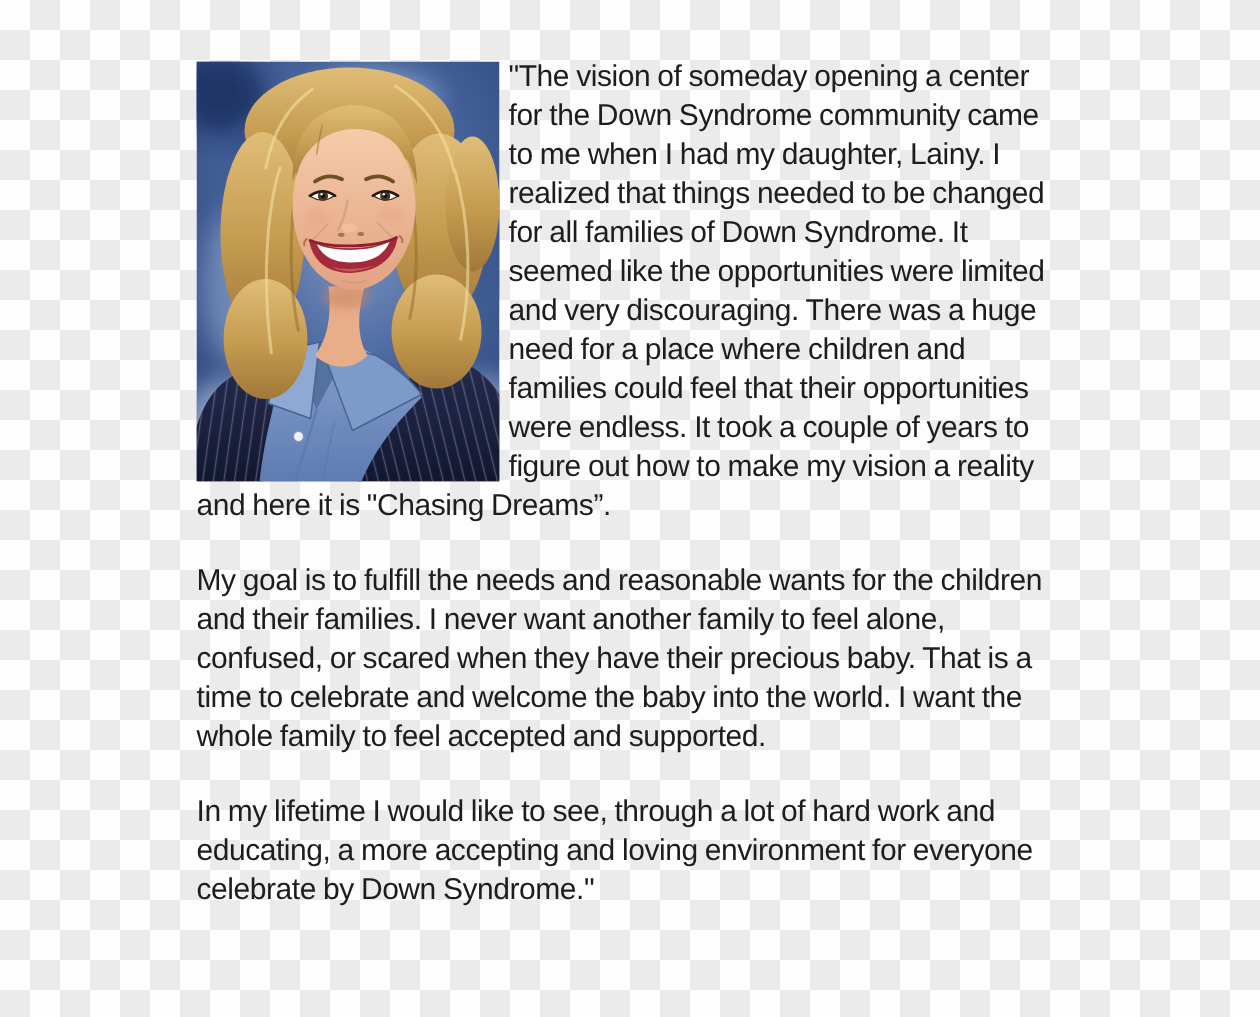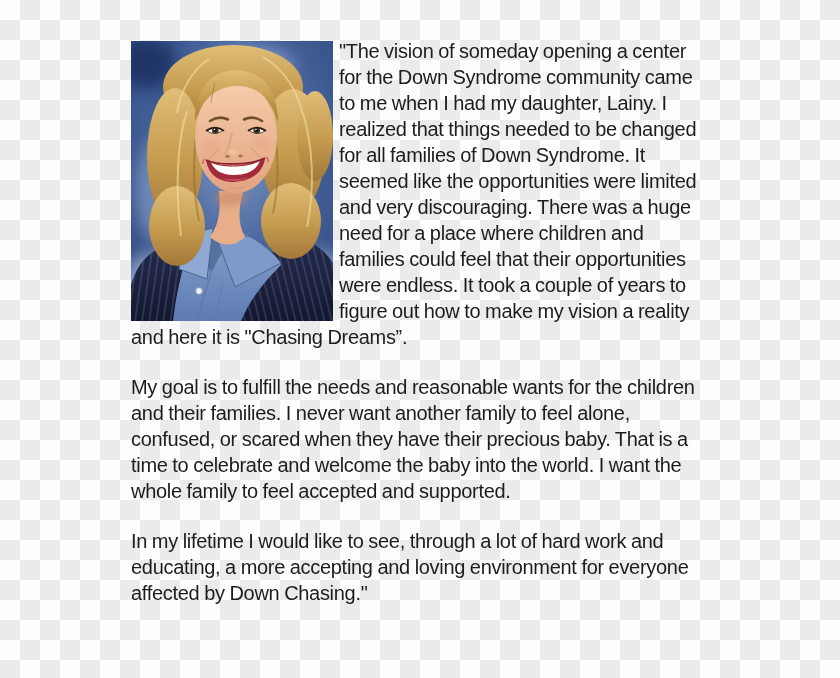--- a/index.html
+++ b/index.html
@@ -170,16 +170,16 @@
             <path d="M74,118 q-3,2 -2,5" stroke="#b86a4e" stroke-width="1.2" fill="none"></path>
             <path d="M135,116 q3,2 2,5" stroke="#b86a4e" stroke-width="1.2" fill="none"></path>
           </g>
           <path d="M97,146 Q105,149 113,146" stroke="#d0916e" stroke-width="1.2" fill="none" opacity="0.6"></path>
         </g>
       </svg>
     </div>
 
     <p>"The vision of someday opening a center for the Down Syndrome community came to me when I had my daughter, Lainy. I realized that things needed to be changed for all families of Down Syndrome. It seemed like the opportunities were limited and very discouraging. There was a huge need for a place where children and families could feel that their opportunities were endless. It took a couple of years to figure out how to make my vision a reality and here it is "Chasing Dreams”.</p>
     <p>My goal is to fulfill the needs and reasonable wants for the children and their families. I never want another family to feel alone, confused, or scared when they have their precious baby. That is a time to celebrate and welcome the baby into the world. I want the whole family to feel accepted and supported.</p>
-    <p>In my lifetime I would like to see, through a lot of hard work and educating, a more accepting and loving environment for everyone affected by Down Chasing."</p>
+    <p>In my lifetime I would like to see, through a lot of hard work and educating, a more accepting and loving environment for everyone celebrate by Down Syndrome."</p>
 
   </div>
 </div>
 
 </body></html>

